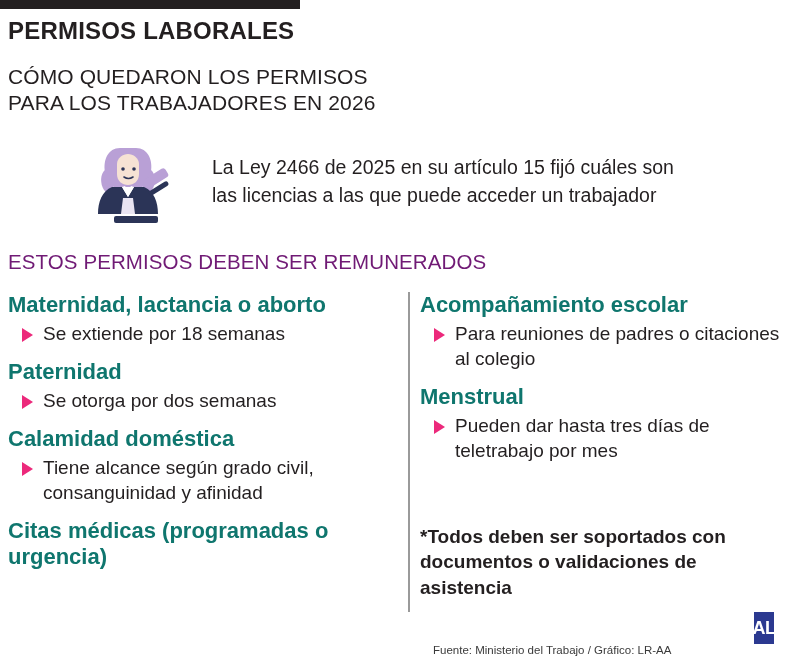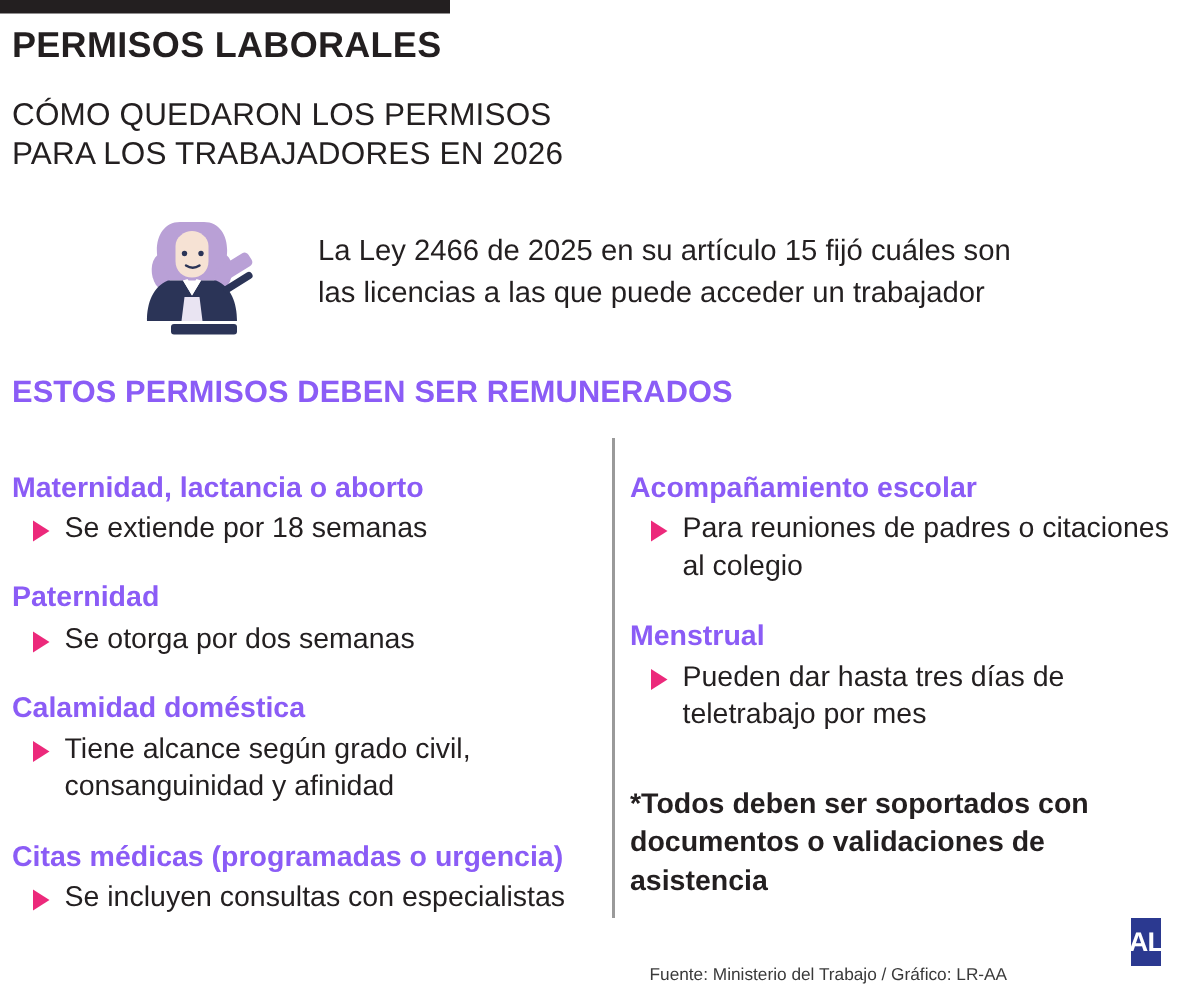--- a/index.html
+++ b/index.html
@@ -79,22 +79,22 @@
     line-height: 1.42;
     color: #231f20;
     padding-top: 14px;
   }
 
   .section-title {
     position: absolute;
     left: 8px;
     top: 250px;
     font-size: 20.5px;
-    font-weight: bold;
-    color: #8b5cf6;
+    font-weight: normal;
+    color: #701a75;
     letter-spacing: 0.1px;
   }
 
   .columns {
     position: absolute;
     left: 8px;
     top: 292px;
     width: 784px;
     height: 360px;
   }
@@ -111,26 +111,25 @@
     left: 400px;
     top: 0;
     width: 1.5px;
     height: 320px;
     background: #9a9a9a;
   }
 
   .item { margin-bottom: 13px; }
 
   .item-title {
-    font-size: 19px;
+    font-size: 22px;
     font-weight: bold;
     line-height: 1.18;
-    color: #8b5cf6;
+    color: #0f766e;
     margin-bottom: 3px;
-    margin-top: 23px;
   }
 
   .bullet-row {
     display: flex;
     align-items: flex-start;
     padding-left: 14px;
   }
 
   .tri {
     flex: 0 0 auto;
@@ -252,24 +251,20 @@
       <div class="item">
         <div class="item-title">Calamidad doméstica</div>
         <div class="bullet-row">
           <span class="tri"></span>
           <span class="bullet-text">Tiene alcance según grado civil, consanguinidad y afinidad</span>
         </div>
       </div>
 
       <div class="item">
         <div class="item-title">Citas médicas (programadas o urgencia)</div>
-        <div class="bullet-row">
-          <span class="tri"></span>
-          <span class="bullet-text">Se incluyen consultas con especialistas</span>
-        </div>
       </div>
 
     </div>
 
     <div class="col col-right">
 
       <div class="item">
         <div class="item-title">Acompañamiento escolar</div>
         <div class="bullet-row">
           <span class="tri"></span>

